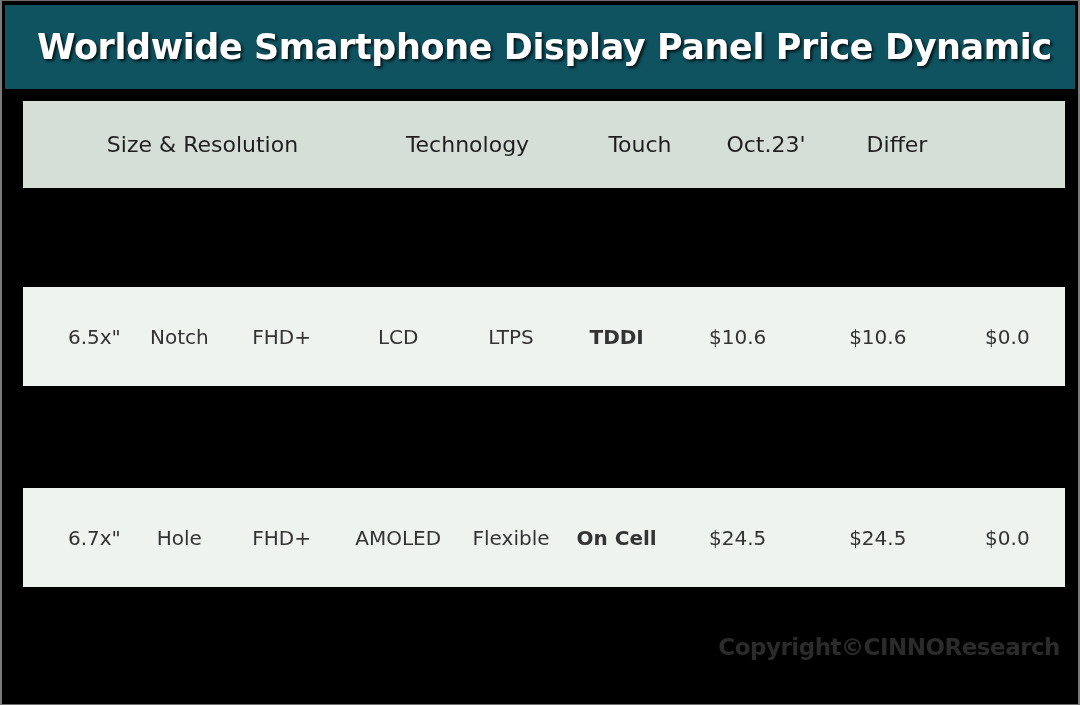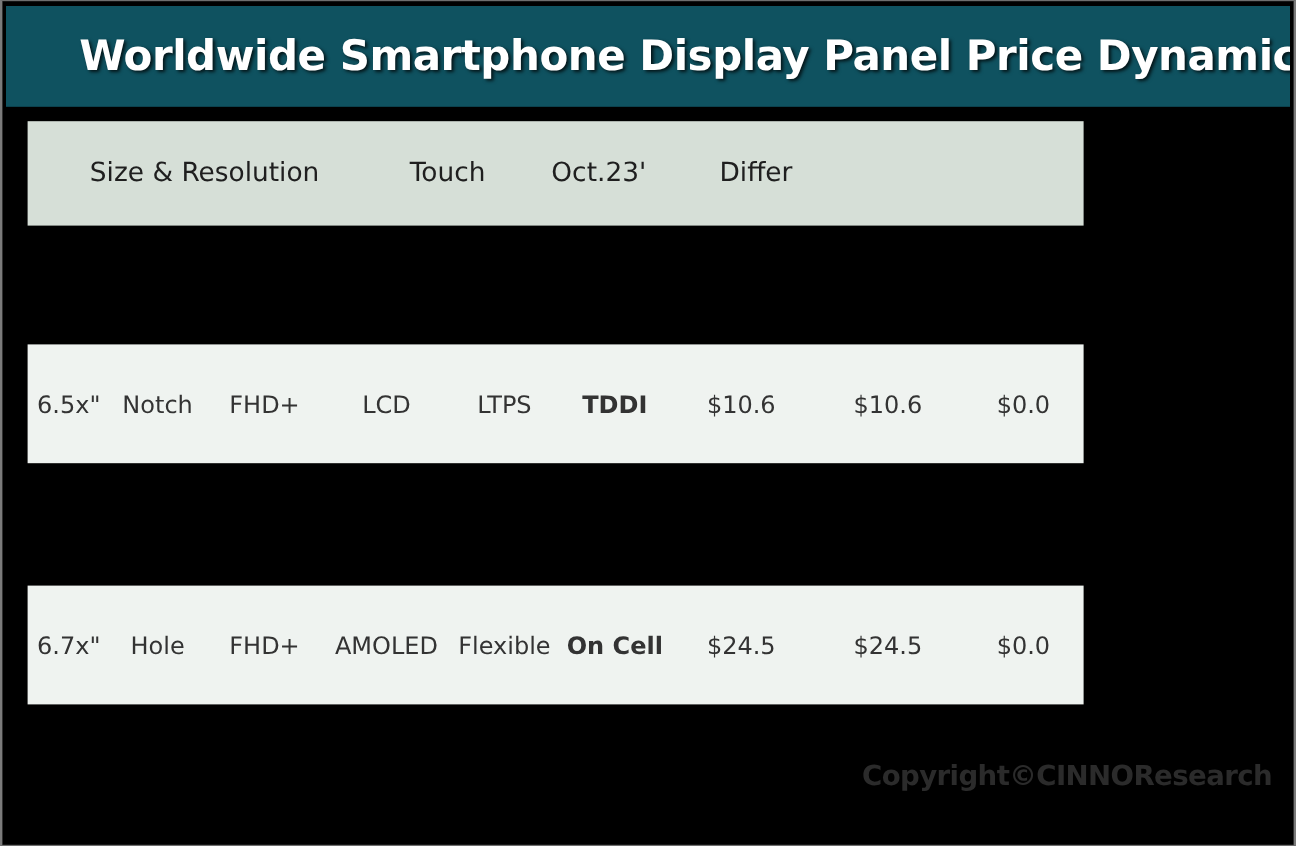--- a/index.html
+++ b/index.html
@@ -41,31 +41,31 @@
     left: 32px;
     top: 50%;
     transform: translateY(-50%);
     white-space: nowrap;
     color: #ffffff;
     font-family: "DejaVu Sans", sans-serif;
     font-weight: bold;
     font-size: 35px;
     letter-spacing: -0.4px;
     text-shadow: 2px 2px 3px rgba(0,0,0,0.75);
-    margin-left: 29px;
   }
 
   
   .t-row {
     position: absolute;
     left: 21px;
-    width: 880px;
+    width: 1042px;
     display: flex;
     align-items: center;
     box-sizing: border-box;
+    padding-left: 32px;
   }
   #header-row {
     top: 100px;
     height: 87px;
     background: #d6dfd7;
   }
   #data-row-0 {
     top: 286px;
     height: 99px;
     background: #eff3f0;
@@ -128,20 +128,21 @@
 <body>
 
 <div id="canvas">
 
   <div id="title-bar">
     <div id="title-text">Worldwide Smartphone Display Panel Price Dynamic</div>
   </div>
 
   <div id="header-row" class="t-row">
     <div class="cell h-size">Size &amp; Resolution</div>
+    <div class="cell h-tech">Technology</div>
     <div class="cell h-touch">Touch</div>
     <div class="cell c6">Oct.23'</div>
     <div class="cell c8">Differ</div>
   </div>
 
   <div id="data-row-0" class="t-row">
     <div class="cell c0">6.5x"</div>
     <div class="cell c1">Notch</div>
     <div class="cell c2">FHD+</div>
     <div class="cell c3">LCD</div>

